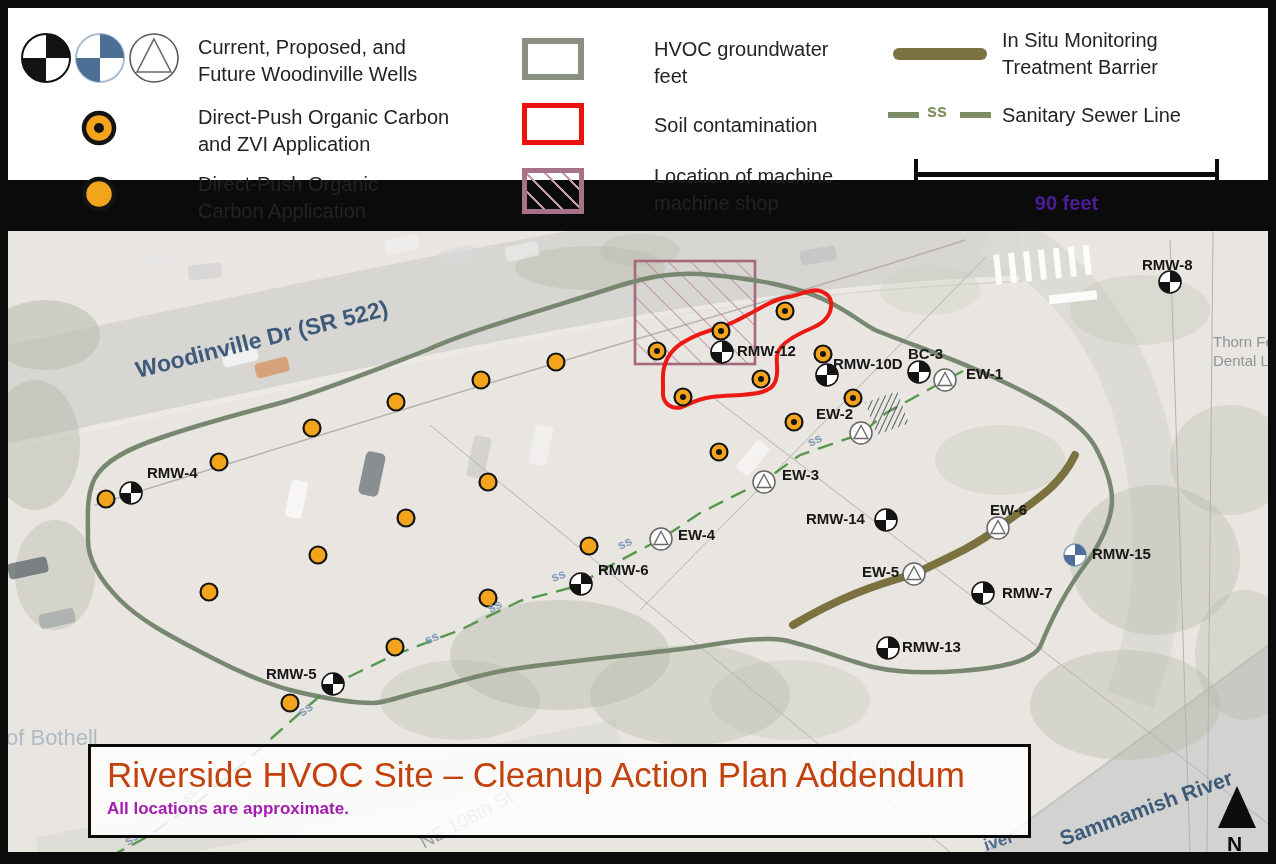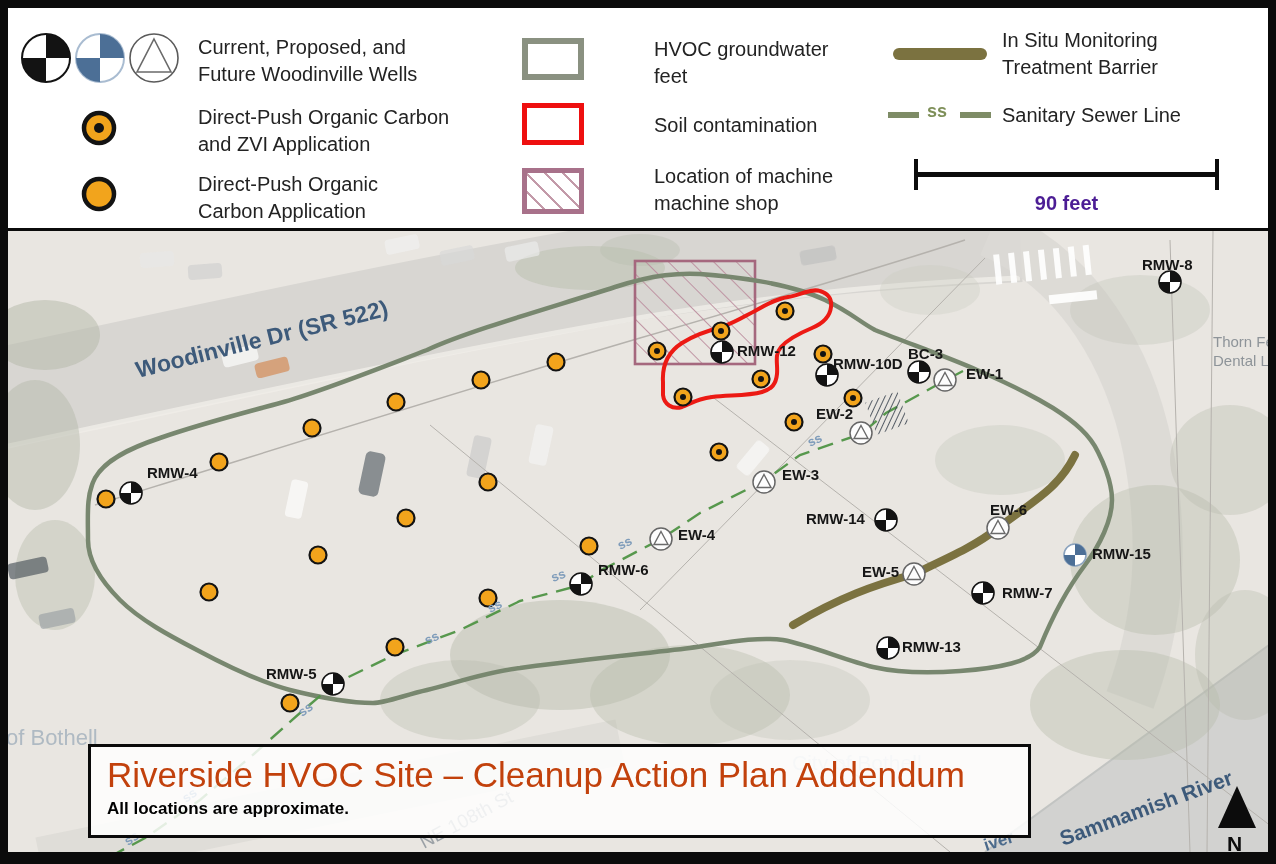--- a/index.html
+++ b/index.html
@@ -1,36 +1,36 @@
 <!DOCTYPE html>
 <html><head>
 <meta charset="utf-8">
 <style>
   html,body{margin:0;padding:0;background:#222;}
   *{box-sizing:border-box;}
   .frame{position:relative;width:1276px;height:864px;background:#0b0b0b;font-family:"Liberation Sans",sans-serif;overflow:hidden;}
-  .legend{position:absolute;left:8px;top:8px;width:1260px;height:220px;background:#ffffff;}
+  .legend{position:absolute;left:8px;top:8px;width:1260px;height:172px;background:#ffffff;}
   .legend .txt{position:absolute;color:#232323;font-size:20px;line-height:27px;white-space:nowrap;}
   .swatch{position:absolute;width:62px;background:#fff;}
   .sw-plume{left:514px;top:30px;height:42px;border:6px solid #8A9181;}
   .sw-soil{left:514px;top:95px;height:42px;border:5px solid #EE0F0F;}
   .sw-shop{left:514px;top:160px;height:46px;border:5px solid #A8718A;
            background:repeating-linear-gradient(45deg,rgba(0,0,0,0) 0 11px,#C39AA9 11px 13px);}
   .bar-barrier{position:absolute;left:885px;top:40px;width:94px;height:12px;border-radius:6px;background:#7B7240;}
   .sewer-dash{position:absolute;top:104px;width:31px;height:6px;background:#7E8C66;}
   .ss-leg{position:absolute;left:919px;top:93px;color:#7E8F58;font-weight:bold;font-size:18px;}
   .scalebar{position:absolute;left:906px;top:151px;width:305px;height:32px;}
   .scalebar .line{position:absolute;left:0;top:13px;width:305px;height:5px;background:#0c0c0c;}
   .scalebar .tick{position:absolute;top:0;width:4px;height:31px;background:#0c0c0c;}
   .scalebar .lab{position:absolute;left:0;top:33px;width:305px;text-align:center;font-size:20px;font-weight:bold;color:#4c1d95;}
   .map{position:absolute;left:8px;top:231px;width:1260px;height:621px;overflow:hidden;background:#E9E6E1;}
   .titlebox{position:absolute;left:80px;top:513px;width:943px;height:94px;background:rgba(255,255,255,0.84);
             border:3px solid #0a0a0a;padding:8px 0 0 16px;}
   .titlebox h1{margin:0;font-size:35px;font-weight:400;color:#c2410c;letter-spacing:0px;white-space:nowrap;}
-  .titlebox p{margin:4px 16px 0 0;font-size:17px;font-weight:bold;color:#000000;}
+  .titlebox p{margin:4px 16px 0 0;font-size:17px;font-weight:bold;color:#a21caf;}
 </style>
 </head>
 <body>
 
 <div class="frame">
 
   <div class="legend">
 
     <svg width="162" height="54" style="position:absolute;left:11px;top:23px">
       <g>

